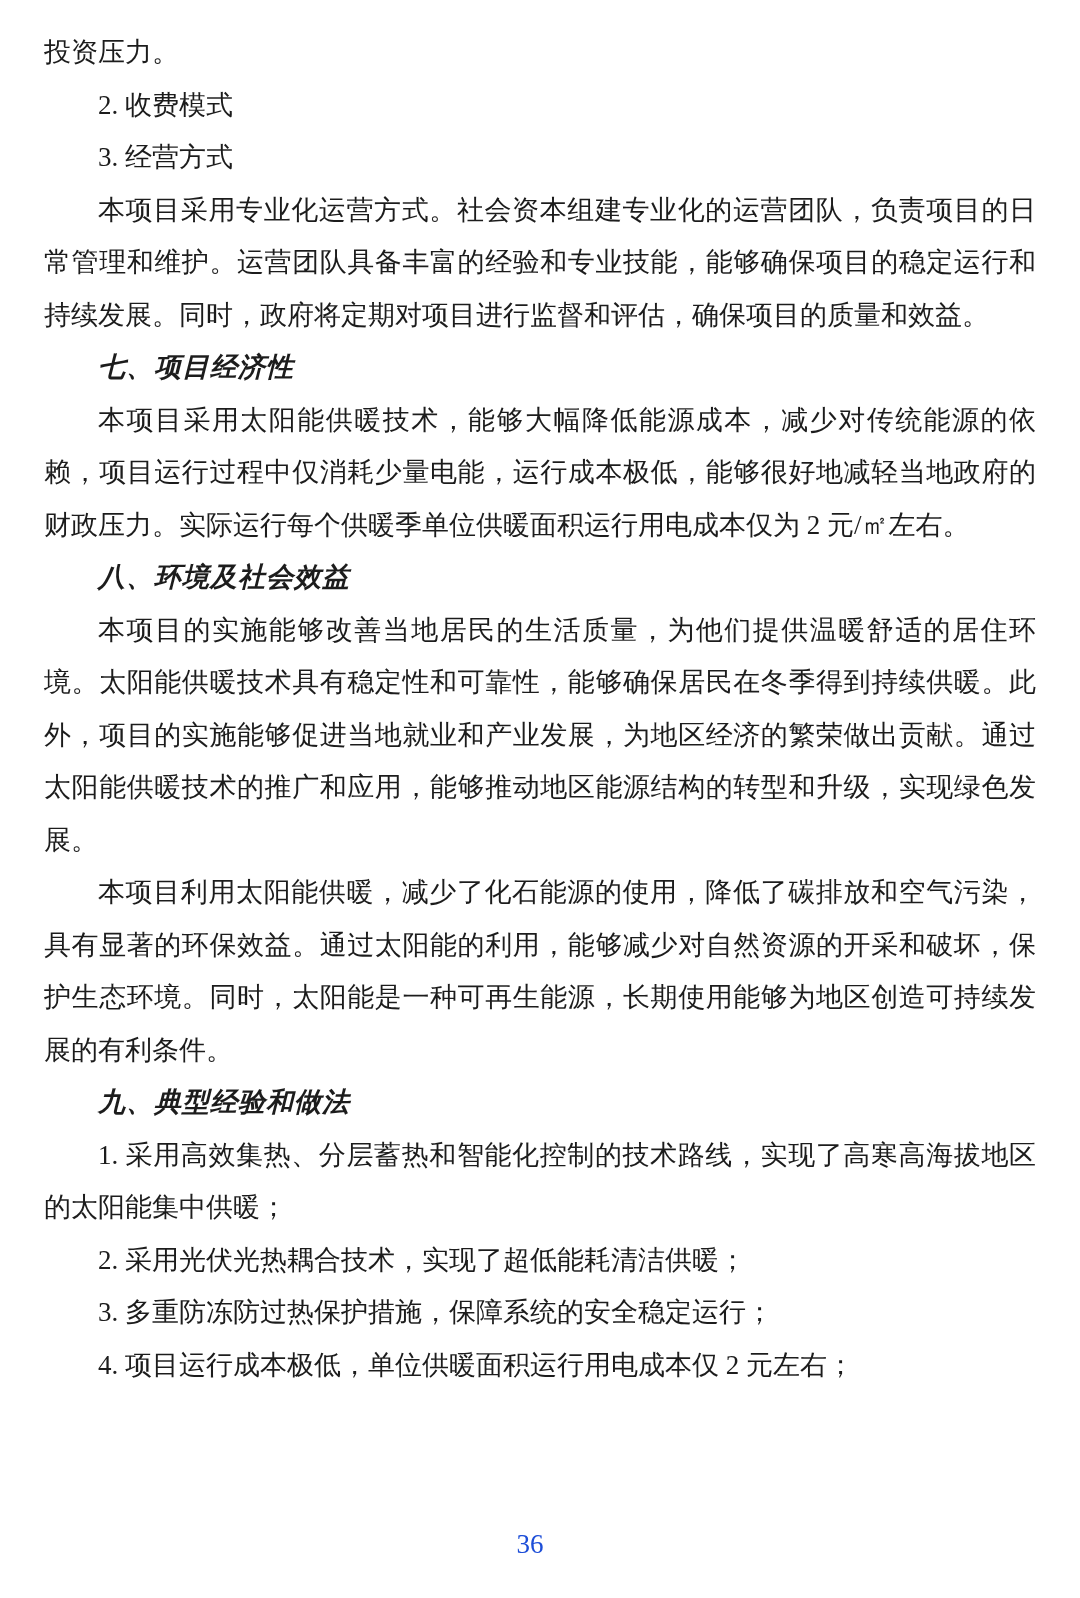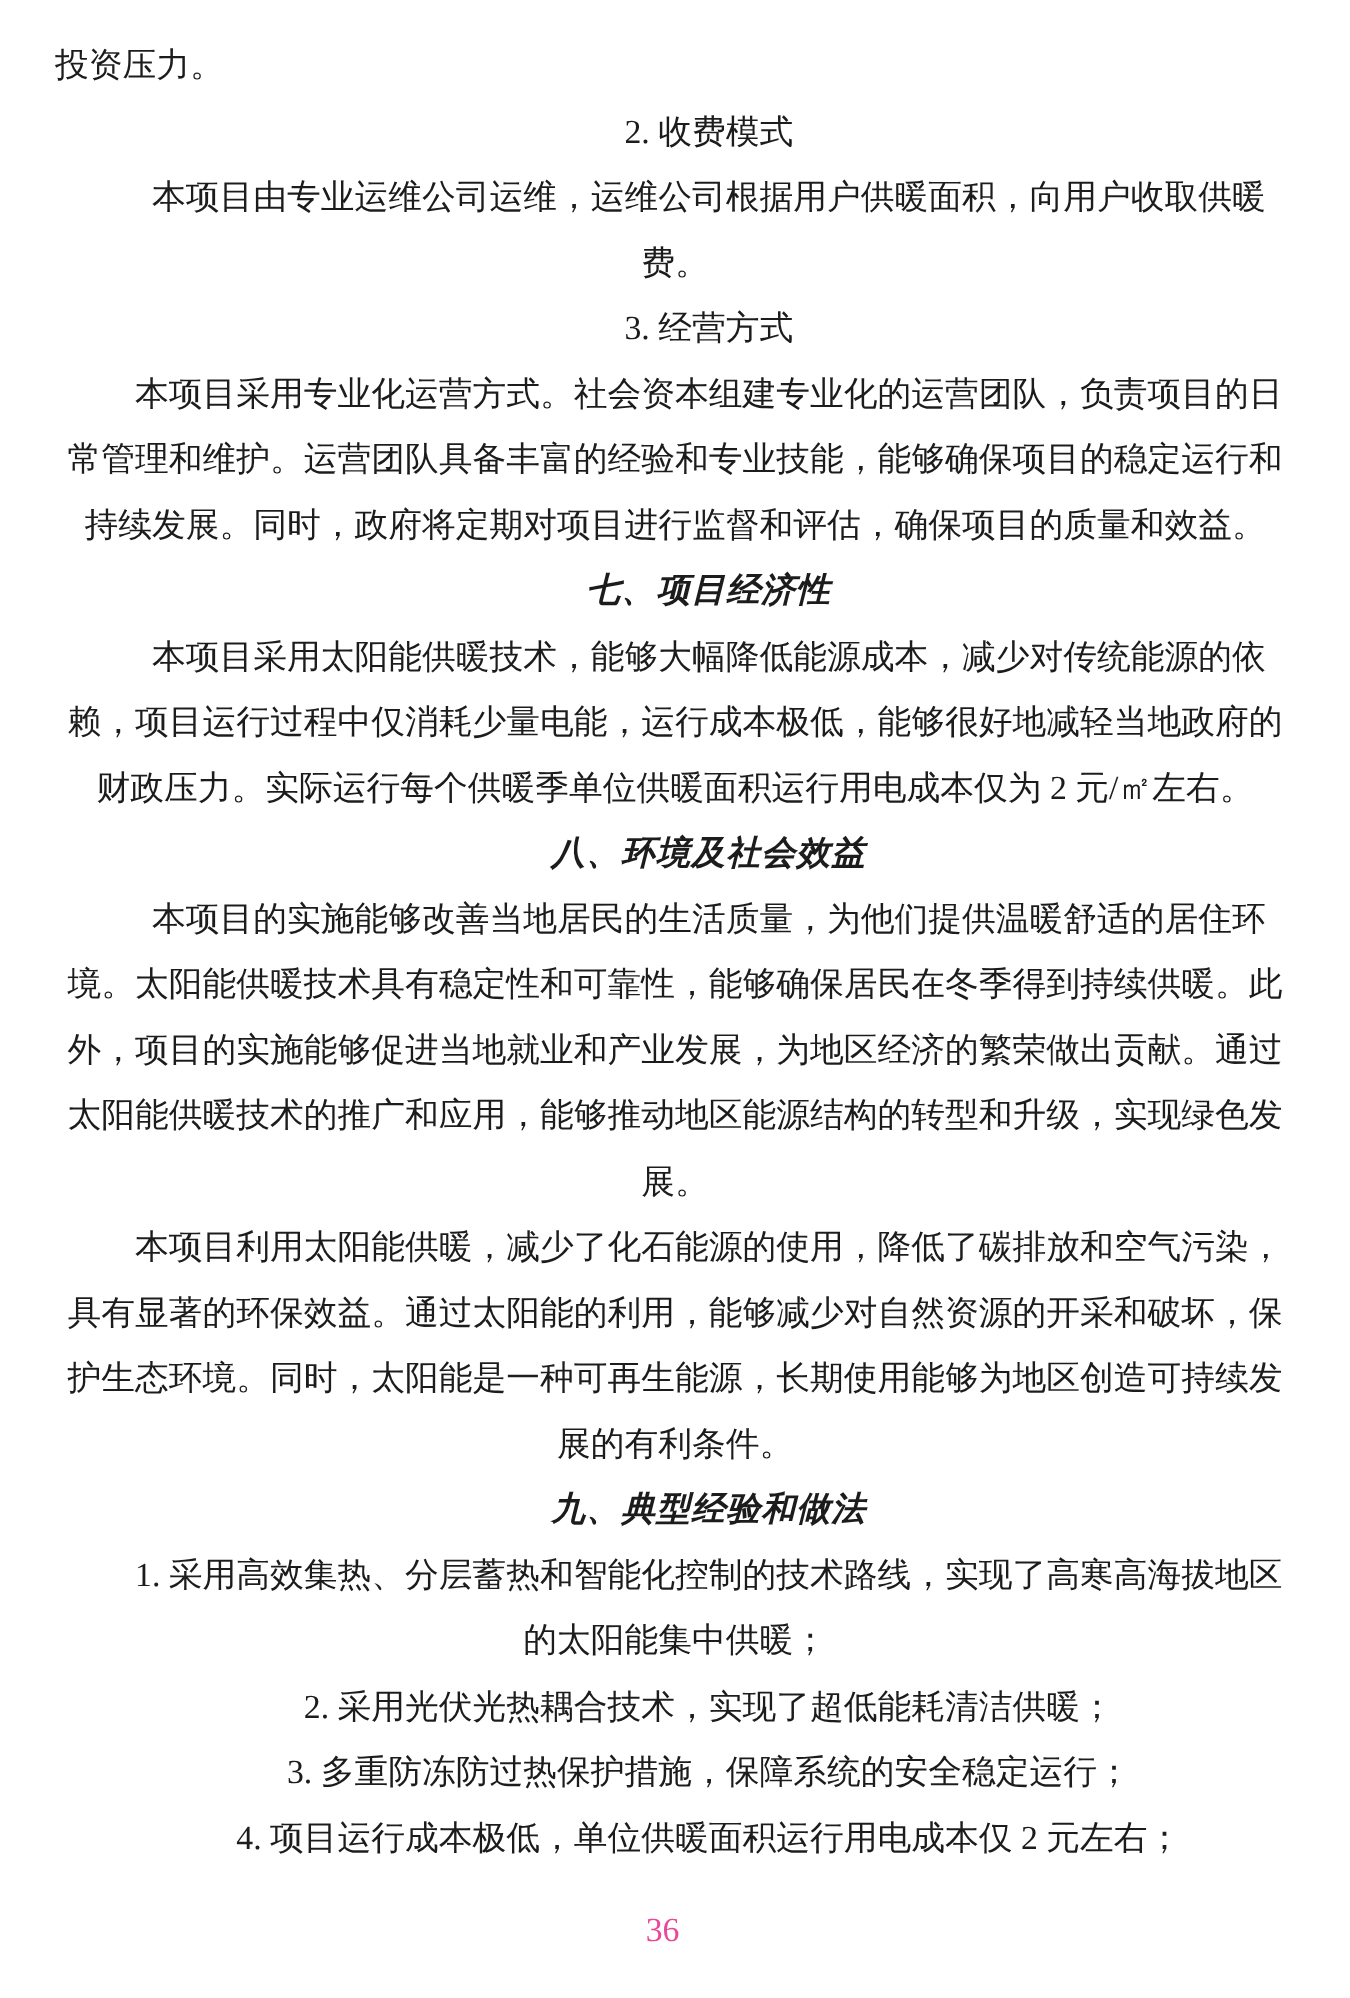--- a/index.html
+++ b/index.html
@@ -24,47 +24,45 @@
     font-size: 27px;
     line-height: 52.5px;
     color: #1c1c1c;
     font-weight: 400;
   }
   .justify {
     text-align: justify;
   }
   .indent {
     text-indent: 2em;
-    text-align: center;
   }
   .heading {
     font-family: "Liberation Sans", sans-serif;
     font-weight: 700;
     letter-spacing: 1px;
     font-style: italic;
   }
   .page-number {
     position: absolute;
     left: 0;
     right: 20px;
     bottom: 38px;
     text-align: center;
     font-family: "Liberation Serif", serif;
     font-size: 27px;
-    color: #ec4899;
+    color: #1d4ed8;
   }
 </style>
 </head>
 <body>
 
 <div class="page">
 
   <p class="line">投资压力。</p>
   <p class="line indent">2. 收费模式</p>
-  <p class="line indent justify">本项目由专业运维公司运维，运维公司根据用户供暖面积，向用户收取供暖费。</p>
   <p class="line indent">3. 经营方式</p>
   <p class="line indent justify">本项目采用专业化运营方式。社会资本组建专业化的运营团队，负责项目的日常管理和维护。运营团队具备丰富的经验和专业技能，能够确保项目的稳定运行和持续发展。同时，政府将定期对项目进行监督和评估，确保项目的质量和效益。</p>
   <h2 class="line indent heading">七、项目经济性</h2>
   <p class="line indent justify">本项目采用太阳能供暖技术，能够大幅降低能源成本，减少对传统能源的依赖，项目运行过程中仅消耗少量电能，运行成本极低，能够很好地减轻当地政府的财政压力。实际运行每个供暖季单位供暖面积运行用电成本仅为 2 元/㎡左右。</p>
   <h2 class="line indent heading">八、环境及社会效益</h2>
   <p class="line indent justify">本项目的实施能够改善当地居民的生活质量，为他们提供温暖舒适的居住环境。太阳能供暖技术具有稳定性和可靠性，能够确保居民在冬季得到持续供暖。此外，项目的实施能够促进当地就业和产业发展，为地区经济的繁荣做出贡献。通过太阳能供暖技术的推广和应用，能够推动地区能源结构的转型和升级，实现绿色发展。</p>
   <p class="line indent justify">本项目利用太阳能供暖，减少了化石能源的使用，降低了碳排放和空气污染，具有显著的环保效益。通过太阳能的利用，能够减少对自然资源的开采和破坏，保护生态环境。同时，太阳能是一种可再生能源，长期使用能够为地区创造可持续发展的有利条件。</p>
   <h2 class="line indent heading">九、典型经验和做法</h2>
   <p class="line indent justify">1. 采用高效集热、分层蓄热和智能化控制的技术路线，实现了高寒高海拔地区的太阳能集中供暖；</p>
   <p class="line indent justify">2. 采用光伏光热耦合技术，实现了超低能耗清洁供暖；</p>

